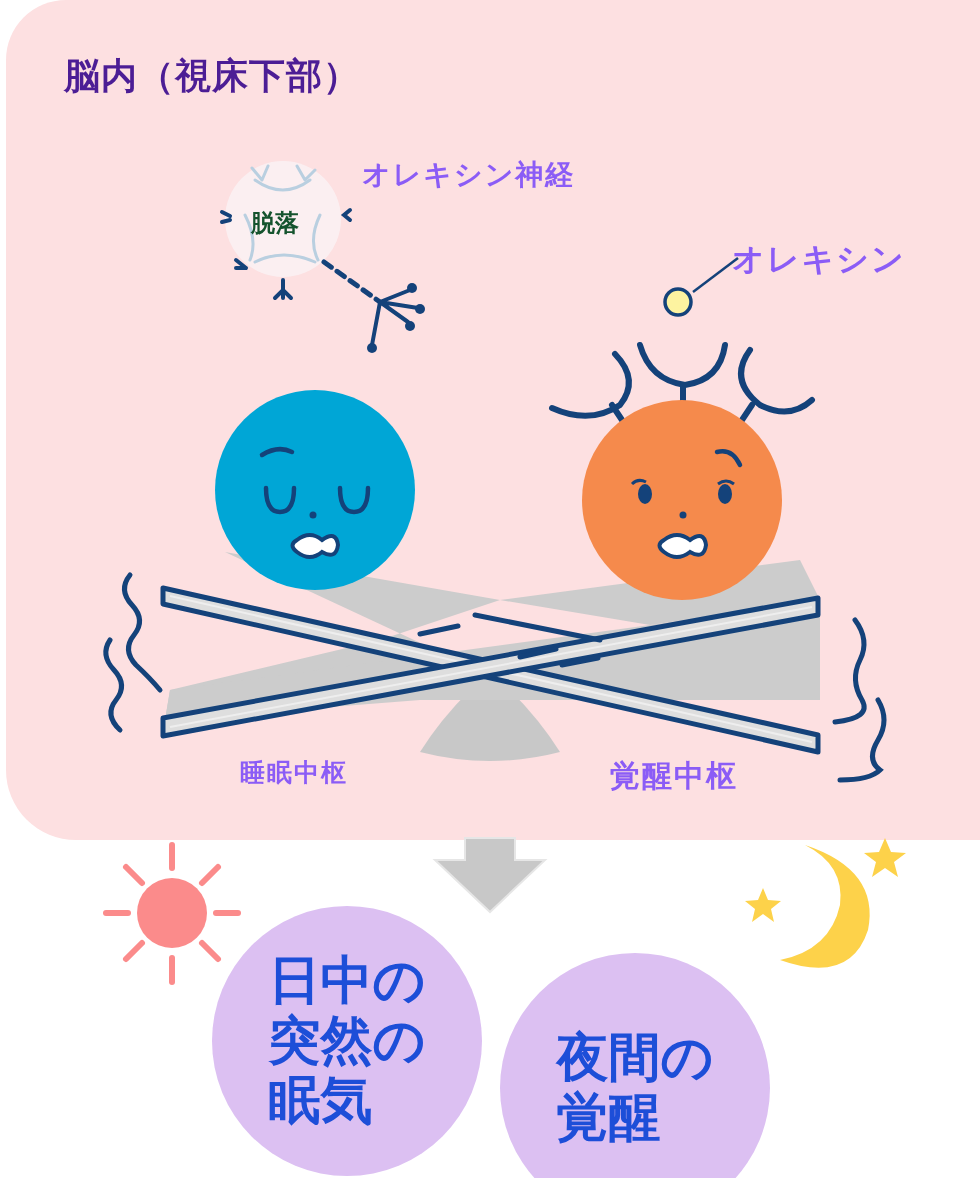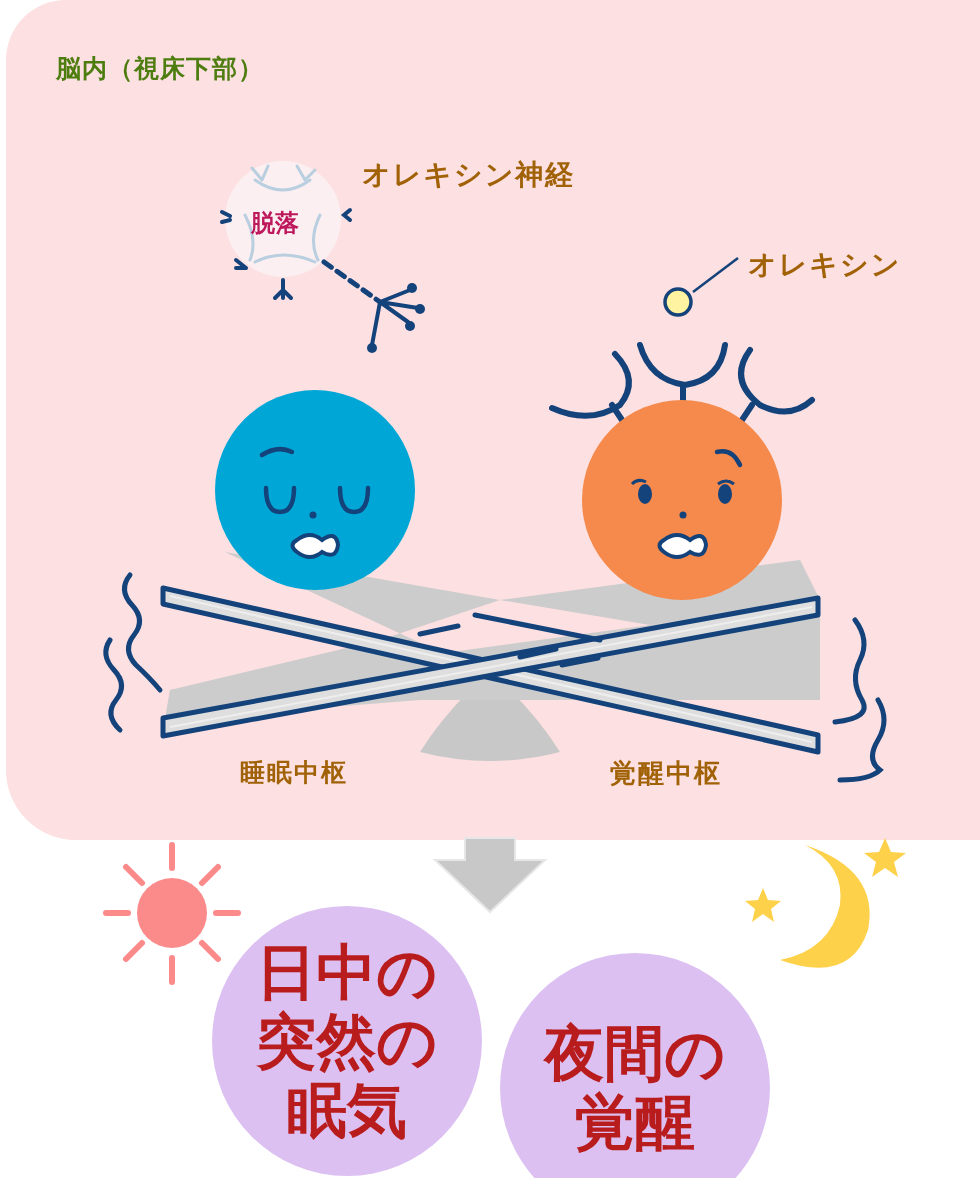--- a/index.html
+++ b/index.html
@@ -1,32 +1,32 @@
 <!DOCTYPE html>
 <html><head>
 <meta charset="utf-8">
 <style>
   html, body { margin: 0; padding: 0; background: #ffffff; }
   body { width: 980px; height: 1178px; position: relative; overflow: hidden;
          font-family: "DejaVu Sans", "Liberation Sans", sans-serif; }
   .panel { position: absolute; left: 6px; top: 0; width: 974px; height: 840px;
            background: #fde0e1; border-radius: 60px 0 0 70px; }
-  .region-title { position: absolute; left: 56px; top: 52px; font-size: 25px;
-                  font-weight: bold; color: #4d7c0f; letter-spacing: 1px; }
-  .label-navy { position: absolute; color: #a16207; font-weight: bold; letter-spacing: 2px; }
+  .region-title { position: absolute; left: 64px; top: 52px; font-size: 36px;
+                  font-weight: bold; color: #4c1d95; letter-spacing: 1px; }
+  .label-navy { position: absolute; color: #8b5cf6; font-weight: bold; letter-spacing: 2px; }
   .neuron-label { left: 362px; top: 156px; font-size: 28px; }
-  .orexin-label { left: 748px; top: 238px; font-size: 28px; margin-top: 8px; }
+  .orexin-label { left: 732px; top: 238px; font-size: 32px; }
   .sleep-label { left: 240px; top: 756px; font-size: 25px; }
-  .wake-label { left: 610px; top: 756px; font-size: 26px; }
+  .wake-label { left: 610px; top: 756px; font-size: 30px; }
   .loss-label { position: absolute; left: 251px; top: 207px; font-size: 24px; font-weight: bold;
-                color: #be185d; }
+                color: #14532d; }
   svg.art { position: absolute; left: 0; top: 0; }
   .outcome { position: absolute; border-radius: 50%; background: #dcc0f2;
-             display: flex; align-items: center; justify-content: center; text-align: center;
-             color: #b91c1c; font-weight: bold; font-size: 60px; line-height: 1.15; }
+             display: flex; align-items: center; justify-content: center; 
+             color: #1d4ed8; font-weight: bold; font-size: 52px; line-height: 1.15; }
   .outcome-day { left: 212px; top: 906px; width: 270px; height: 270px; }
   .outcome-night { left: 500px; top: 953px; width: 270px; height: 270px; }
   .outcome span { display: block; white-space: pre-line; }
 </style>
 </head>
 <body>
 
 <div class="panel"></div>
 
 <div class="region-title">脳内（視床下部）</div>

